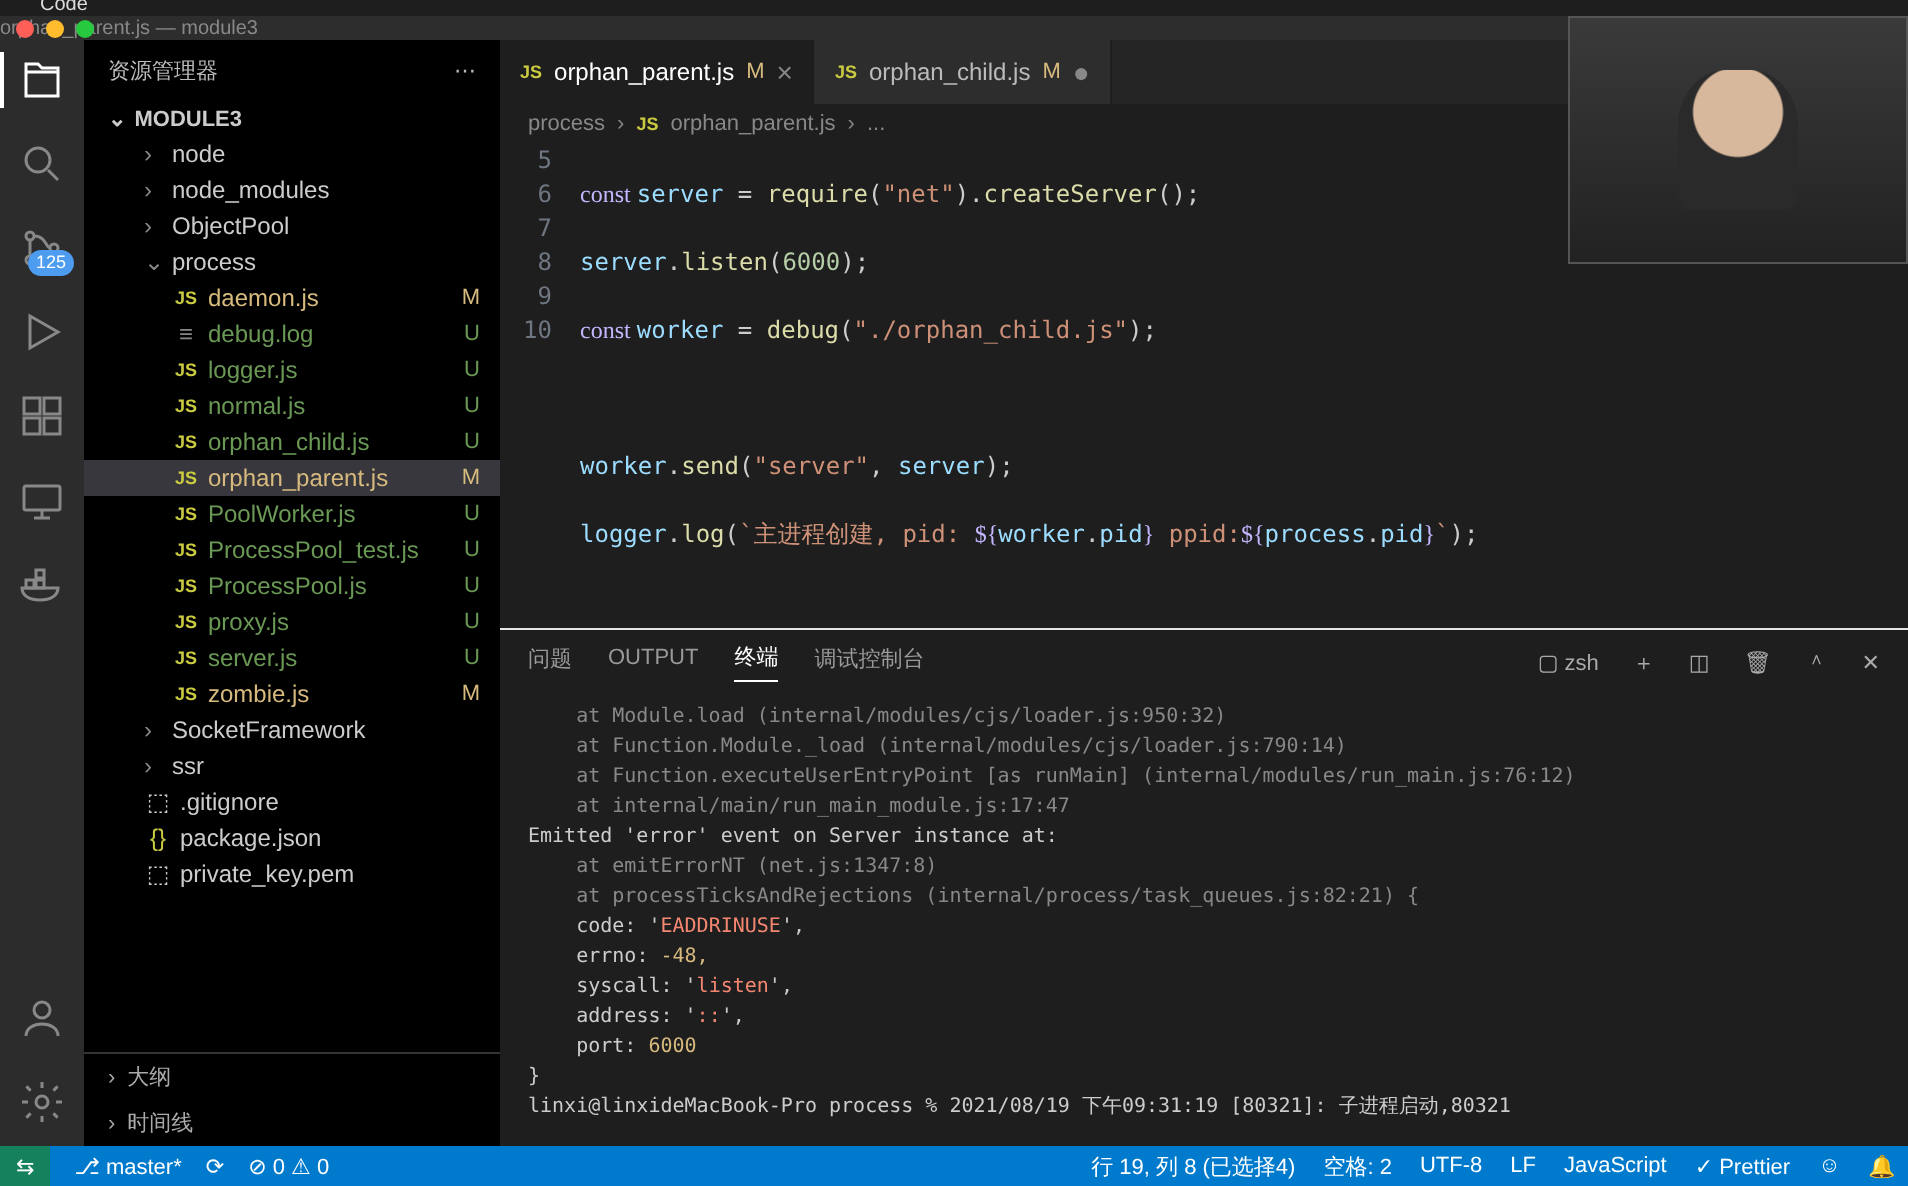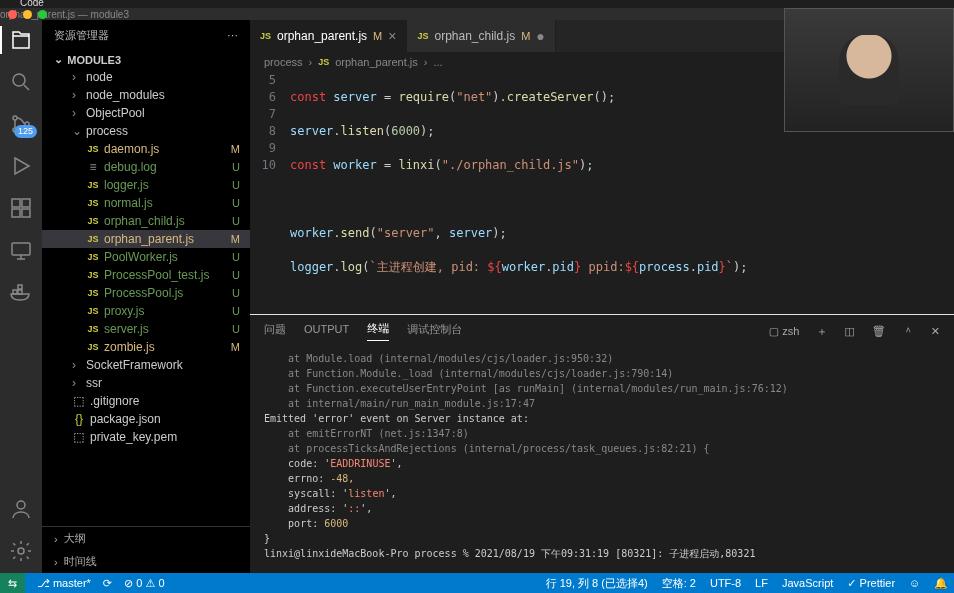--- a/index.html
+++ b/index.html
@@ -37,21 +37,21 @@
 .editor-area { flex:1; display:flex; flex-direction:column; background:#1e1e1e; min-width:0; }
 .tabs { display:flex; background:#252526; height:32px; align-items:stretch; }
 .tab { display:flex; align-items:center; padding:0 10px; gap:6px; background:#2d2d2d; color:#bbb; font-size:12px; border-right:1px solid #1e1e1e; cursor:pointer; }
 .tab.active { background:#1e1e1e; color:#fff; }
 .tab .close { color:#888; font-size:14px; }
 .tab .dot-m { color:#d7ba7d; font-size:11px; }
 .breadcrumb { padding:4px 14px; font-size:11px; color:#888; display:flex; align-items:center; gap:6px; }
 .code-area { flex:0 0 auto; display:flex; font-family: Menlo, Consolas, monospace; font-size:12px; line-height:17px; padding-bottom:4px; }
 .gutter { width:40px; text-align:right; color:#6e7681; padding-right:14px; }
 .code-lines { flex:1; white-space:pre; }
-.kw { color:#ef4444; } .fn { color:#dcdcaa; } .str { color:#ce9178; } .var { color:#9cdcfe; } .num { color:#b5cea8; } .tmpl { color:#ce9178; }
+.kw { color:#c4b5fd;font-family:Liberation Serif, serif; } .fn { color:#dcdcaa; } .str { color:#ce9178; } .var { color:#9cdcfe; } .num { color:#b5cea8; } .tmpl { color:#ce9178; }
 .panel { flex:1; background:#1e1e1e; border-top:1px solid #e5e5e5; display:flex; flex-direction:column; min-height:0; }
 .panel-tabs { display:flex; gap:18px; padding:6px 14px; font-size:11px; color:#999; align-items:center; }
 .panel-tabs .ptab { cursor:pointer; padding-bottom:4px; }
 .panel-tabs .ptab.active { color:#fff; border-bottom:1px solid #fff; }
 .panel-tabs .right { margin-left:auto; display:flex; gap:17px; align-items:center; color:#aaa; }
 .panel-tabs .right .picon { cursor:pointer; }
 .terminal { flex:1; overflow:auto; font-family: Menlo, Consolas, monospace; font-size:10px; line-height:15px; padding:4px 14px; color:#ccc; white-space:pre; }
 .t-dim { color:#888; }
 .t-err { color:#f48771; }
 .t-warn { color:#d7ba7d; }
@@ -292,21 +292,21 @@
         <div>5</div>
           <div>6</div>
           <div>7</div>
           <div>8</div>
           <div>9</div>
           <div>10</div>
       </div>
       <div class="code-lines">
 <div><span class="kw">const </span><span class="var">server</span><span> = </span><span class="fn">require</span><span>(</span><span class="str">"net"</span><span>).</span><span class="fn">createServer</span><span>();</span></div>
 <div><span class="var">server</span><span>.</span><span class="fn">listen</span><span>(</span><span class="num">6000</span><span>);</span></div>
-<div><span class="kw">const </span><span class="var">worker</span><span> = </span><span class="fn">linxi</span><span>(</span><span class="str">"./orphan_child.js"</span><span>);</span></div>
+<div><span class="kw">const </span><span class="var">worker</span><span> = </span><span class="fn">debug</span><span>(</span><span class="str">"./orphan_child.js"</span><span>);</span></div>
 <div> </div>
 <div><span class="var">worker</span><span>.</span><span class="fn">send</span><span>(</span><span class="str">"server"</span><span>, </span><span class="var">server</span><span>);</span></div>
 <div><span class="var">logger</span><span>.</span><span class="fn">log</span><span>(</span><span class="tmpl">`主进程创建, pid: </span><span class="kw">${</span><span class="var">worker</span><span>.</span><span class="var">pid</span><span class="kw">}</span><span class="tmpl"> ppid:</span><span class="kw">${</span><span class="var">process</span><span>.</span><span class="var">pid</span><span class="kw">}</span><span class="tmpl">`</span><span>);</span></div>
       </div>
     </div>
 
     <div class="panel">
       <div class="panel-tabs">
         <span class="ptab">问题</span>
         <span class="ptab">OUTPUT</span>

